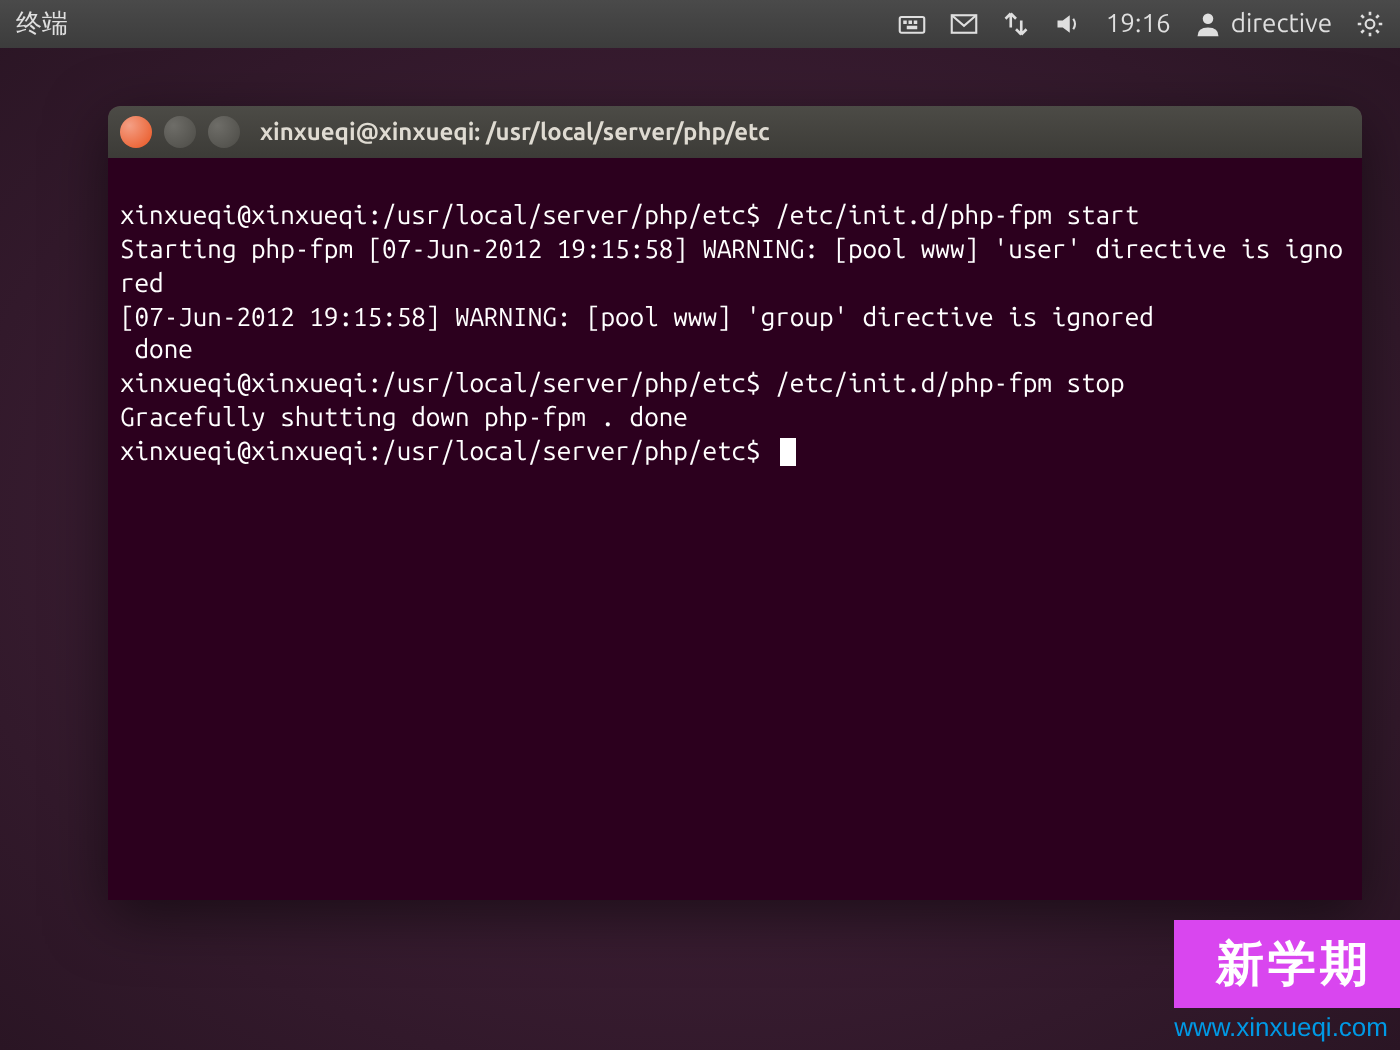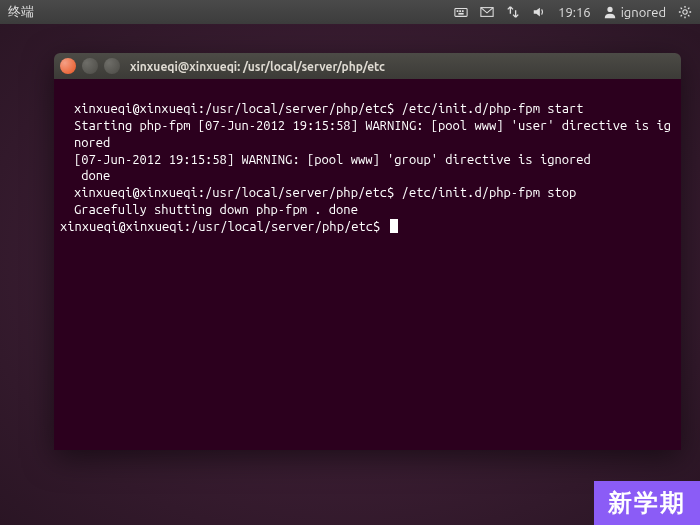--- a/index.html
+++ b/index.html
@@ -67,37 +67,37 @@
       padding: 4px 6px;
       font-family: "Ubuntu Mono", "DejaVu Sans Mono", monospace;
       font-size: 13px;
       line-height: 1.3;
       color: #ffffff;
       white-space: pre-wrap;
       word-break: break-all;
       height: calc(100% - 26px);
       overflow: hidden;
     }
-    .terminal-body .line { display: block; margin-left: 14px; }
+    .terminal-body .line { display: block; }
     .cursor {
       display: inline-block;
       width: 8px;
       height: 14px;
       background: #ffffff;
       vertical-align: text-bottom;
       margin-left: 2px;
     }
     .watermark {
       position: absolute;
       right: 0;
       bottom: 0;
       text-align: right;
     }
     .wm-banner {
-      background: #8b5cf6;
+      background: #d946ef;
       color: #fff;
       font-size: 24px;
       font-weight: bold;
       padding: 6px 14px;
       letter-spacing: 2px;
       font-family: "SimHei", sans-serif;
     }
     .wm-url {
       color: #0099e5;
       font-size: 13px;
@@ -139,21 +139,21 @@
           <path d="M2 6 L5 6 L9 3 L9 13 L5 10 L2 10 Z" fill="#dfdfdf"></path>
           <path d="M11 5 Q13 8 11 11" fill="none" stroke="#dfdfdf" stroke-width="1.2"></path>
         </svg>
     </span>
     <span>19:16</span>
     <span class="user-section">
       <svg viewBox="0 0 16 16" width="14" height="14">
           <circle cx="8" cy="5" r="3" fill="#dfdfdf"></circle>
           <path d="M2 15 Q2 10 8 10 Q14 10 14 15 Z" fill="#dfdfdf"></path>
         </svg>
-      <span>ignored</span>
+      <span>directive</span>
     </span>
     <span class="icon">
       <svg viewBox="0 0 16 16">
           <circle cx="8" cy="8" r="2.5" fill="none" stroke="#dfdfdf" stroke-width="1.2"></circle>
           <path d="M8 1 L8 3 M8 13 L8 15 M1 8 L3 8 M13 8 L15 8 M3 3 L4.5 4.5 M11.5 11.5 L13 13 M13 3 L11.5 4.5 M4.5 11.5 L3 13" stroke="#dfdfdf" stroke-width="1.5"></path>
         </svg>
     </span>
   </div>
 </div>
 
@@ -164,13 +164,14 @@
     <div class="window-btn btn-max"></div>
     <span class="window-title">xinxueqi@xinxueqi: /usr/local/server/php/etc</span>
   </div>
   <div class="terminal-body">
 <span class="line">xinxueqi@xinxueqi:/usr/local/server/php/etc$ /etc/init.d/php-fpm start</span><span class="line">Starting php-fpm [07-Jun-2012 19:15:58] WARNING: [pool www] 'user' directive is ignored</span><span class="line">[07-Jun-2012 19:15:58] WARNING: [pool www] 'group' directive is ignored</span><span class="line"> done</span><span class="line">xinxueqi@xinxueqi:/usr/local/server/php/etc$ /etc/init.d/php-fpm stop</span><span class="line">Gracefully shutting down php-fpm . done</span><span>xinxueqi@xinxueqi:/usr/local/server/php/etc$ </span><span class="cursor"></span>
   </div>
 </div>
 
 <div class="watermark">
   <div class="wm-banner">新学期</div>
+  <div class="wm-url">www.xinxueqi.com</div>
 </div>
 
 </body></html>

